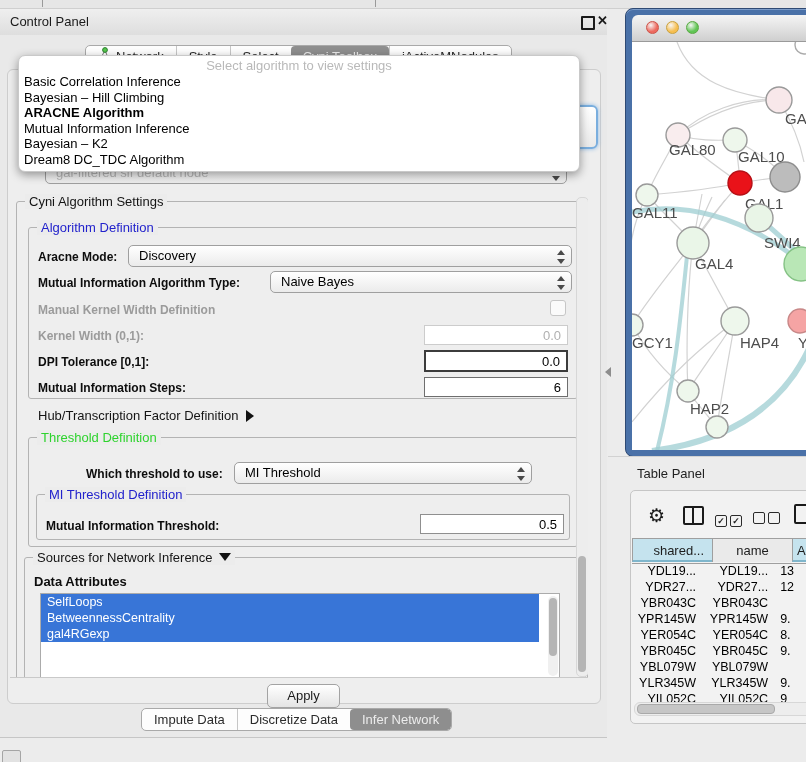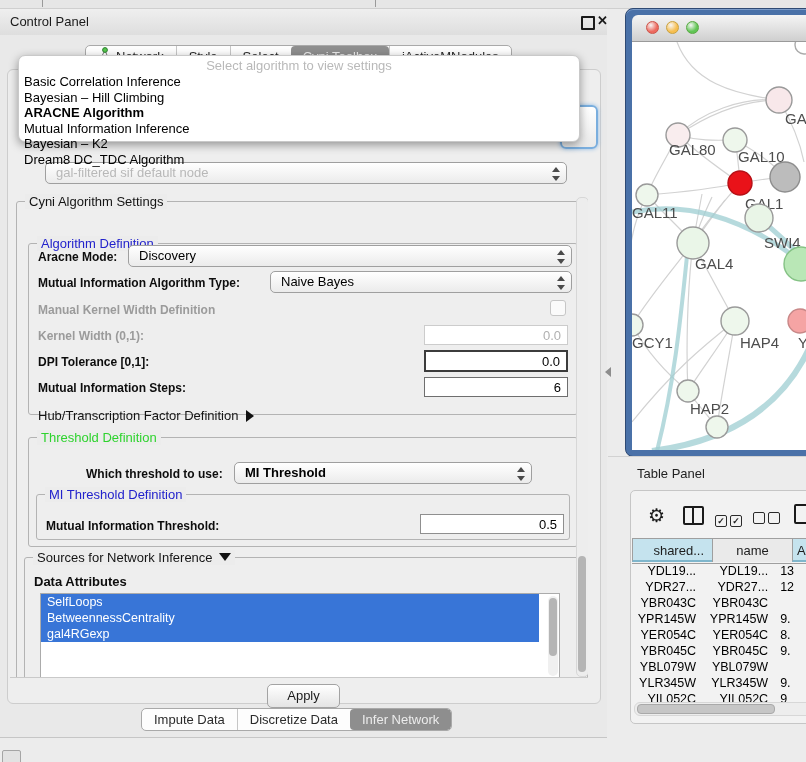--- a/index.html
+++ b/index.html
@@ -19,21 +19,21 @@
   .tabbar{display:flex;border:1px solid #a9a9a9;border-radius:5px;background:#fdfdfd;overflow:hidden;height:21px;}
   .tab{display:flex;align-items:center;gap:5px;padding:0 12px;font-size:13px;color:#2b2b2b;
        border-left:1px solid #c6c6c6;line-height:21px;white-space:nowrap;}
   .tab:first-child{border-left:none;}
   .tab.sel{background:#8e8e8e;color:#ececec;border-left:none;border-radius:4px;margin:0;}
   #top-tabs{left:85px;top:36px;}
   #bottom-tabs{left:141px;top:699px;}
   
   #main-panel{left:7px;top:60px;width:592px;height:633px;background:#eeeeee;border:1px solid #cdcdcd;border-radius:6px;}
   
-  #algo-popup{left:18px;top:46px;width:562px;height:87px;background:#ffffff;border:1px solid #c9c9c9;
+  #algo-popup{left:18px;top:46px;width:562px;height:117px;background:#ffffff;border:1px solid #c9c9c9;
       border-radius:7px;box-shadow:0 3px 10px rgba(0,0,0,.38);z-index:30;padding-top:2px;box-sizing:border-box;}
   #algo-placeholder{text-align:center;font-size:13px;color:#b9b9b9;height:16px;line-height:16px;}
   .pop-item{font-size:13px;height:15.5px;line-height:15.5px;padding-left:5px;color:#000;}
   .pop-item.bold{font-weight:bold;}
   
   .combo{height:22px;border:1px solid #9f9f9f;border-radius:5px;background:linear-gradient(#ffffff,#ebebeb);
          font-size:13px;line-height:20px;padding-left:10px;color:#000;box-sizing:border-box;}
   .combo .stepper{position:absolute;right:7px;top:4px;width:7px;height:14px;}
   .stepper:before,.stepper:after{content:"";position:absolute;left:0;border-left:4px solid transparent;border-right:4px solid transparent;}
   .stepper:before{top:0;border-bottom:5px solid #4a4a4a;}
@@ -154,21 +154,21 @@
         <div class="pop-item">Bayesian – K2</div>
         <div class="pop-item">Dream8 DC_TDC Algorithm</div>
       </div>
 
     <div id="settings-viewport" class="abs">
 
       <div class="group" style="left:6px;top:12px;width:570px;height:600px;">
         <span class="gtitle t-black">Cyni Algorithm Settings</span>
       </div>
 
-      <div class="group" style="left:18px;top:38px;width:548px;height:170px;margin-top:16px;">
+      <div class="group" style="left:18px;top:38px;width:548px;height:170px;">
         <span class="gtitle t-blue">Algorithm Definition</span>
       </div>
 
       <div class="lbl" style="left:28px;top:61px;">Aracne Mode:</div>
       <div class="combo abs" style="left:118px;top:56px;width:444px;">
         <span>Discovery</span>
         <span class="stepper"></span>
       </div>
 
       <div class="lbl" style="left:28px;top:87px;">Mutual Information Algorithm Type:</div>
@@ -191,21 +191,21 @@
 
       <div class="abs" style="left:28px;top:219px;font-size:13px;color:#141414;">
         <span>Hub/Transcription Factor Definition</span><span class="arrow-right"></span>
       </div>
 
       <div class="group" style="left:18px;top:248px;width:548px;height:108px;">
         <span class="gtitle t-green">Threshold Definition</span>
       </div>
 
       <div class="lbl" style="left:76px;top:278px;">Which threshold to use:</div>
-      <div class="combo abs" style="left:224px;top:273px;width:298px;font-weight:bold;">
+      <div class="combo abs" style="left:224px;top:273px;width:298px;">
         <span>MI Threshold</span>
         <span class="stepper"></span>
       </div>
 
       <div class="group" style="left:26px;top:305px;width:532px;height:44px;text-align:right;">
         <span class="gtitle t-blue">MI Threshold Definition</span>
       </div>
       <div class="lbl" style="left:36px;top:330px;">Mutual Information Threshold:</div>
       <input class="field" style="left: 410px; top: 325px; width: 144px; border: 1px solid rgb(143, 143, 143); color: rgb(0, 0, 0);" value="0.5">
 

